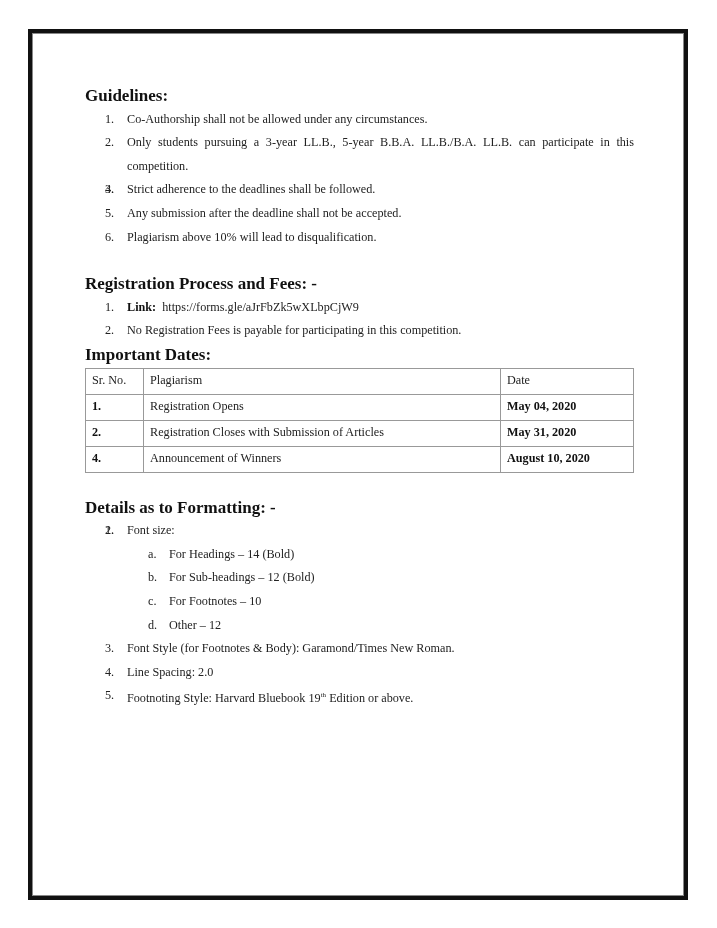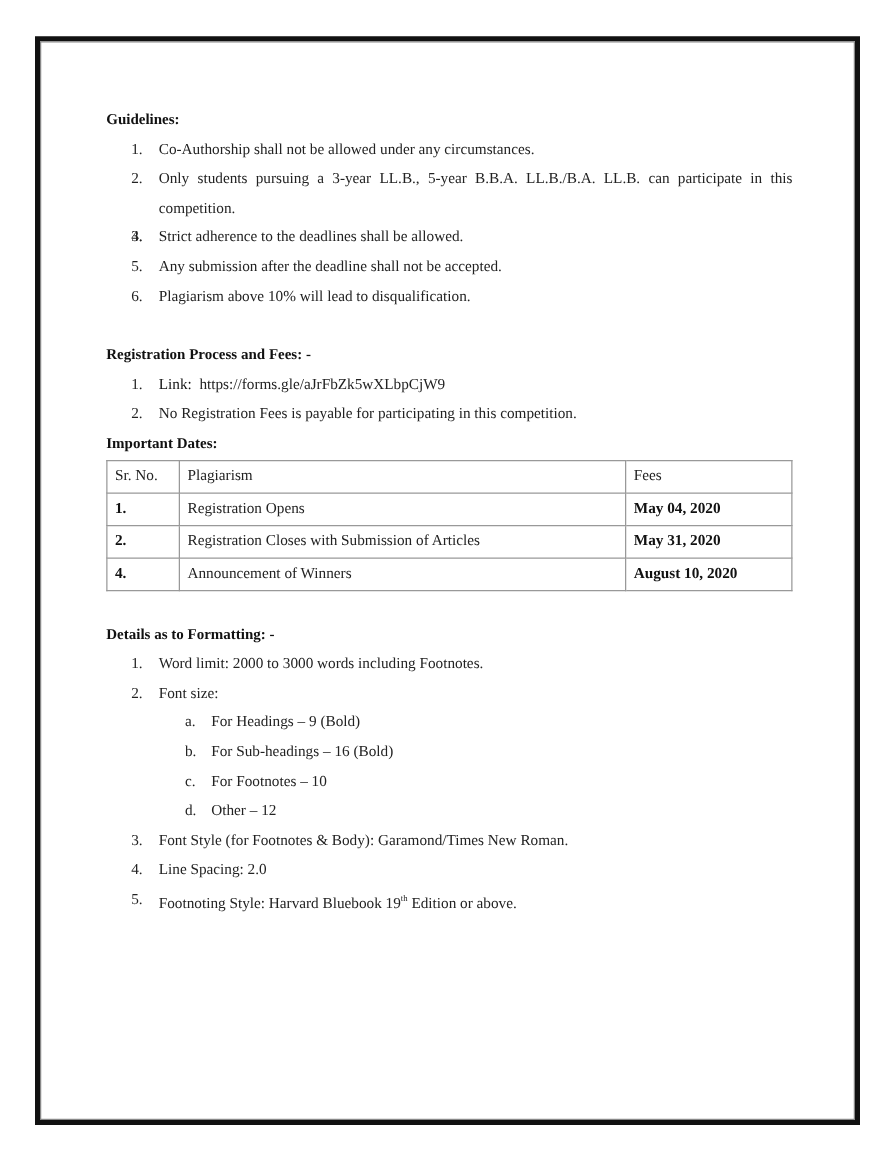--- a/index.html
+++ b/index.html
@@ -10,30 +10,30 @@
     box-sizing: border-box;
     border-top: 4px solid #111; border-left: 4px solid #111;
     border-right: 4px solid #111; border-bottom: 4px solid #111;
   }
   .page-border .inner {
     position: absolute; left: 0; top: 0; right: 0; bottom: 0;
     border-top: 1px solid #888; border-left: 1px solid #888;
     border-right: 1px solid #888; border-bottom: 1px solid #888;
   }
   .content { position: absolute; left: 85px; top: 84px; width: 549px; font-size: 12.2px; line-height: 23.6px; }
-  .heading { font-weight: bold; color: #111; font-size: 12px; }
+  .heading { font-weight: bold; color: #111; font-size: 17px; }
   .gap { height: 23px; }
   ol.main { margin: 0; padding: 0; list-style: none; }
   ol.main li { position: relative; padding-left: 42px; text-align: justify; }
   ol.main li .num { position: absolute; left: 20px; top: 0; }
   ol.sub { margin: 0; padding: 0; list-style: none; }
   ol.sub li { position: relative; padding-left: 84px; }
   ol.sub li .num { position: absolute; left: 63px; top: 0; }
   .link-line { padding-left: 42px; }
-  .link-label { font-weight: normal; color: #111; }
+  .link-label { font-weight: bold; color: #111; }
   table.dates { border-collapse: collapse; width: 549px; font-size: 12.2px; margin-top: 1px; }
   table.dates td, table.dates th { border: 1px solid #999; padding: 0 6px; height: 23px; text-align: left; vertical-align: top; line-height: 18px; padding-top: 2px; }
   table.dates th { font-weight: normal; font-family: Liberation Serif, serif; }
   table.dates .c1 { width: 45px; }
   table.dates .c3 { width: 120px; }
   .bold { font-weight: bold; color: #111; }
   sup { font-size: 7px; }
 </style>
 </head>
 <body>
@@ -42,21 +42,21 @@
     <div class="inner"></div>
   </div>
 
 <div class="content">
 
   <div class="heading">Guidelines:</div>
   <ol class="main">
     <li><span class="num">1.</span><span>Co-Authorship shall not be allowed under any circumstances.</span></li>
     <li><span class="num">2.</span><span>Only students pursuing a 3-year LL.B., 5-year B.B.A. LL.B./B.A. LL.B. can participate in this competition.</span></li>
     <li><span class="num">3.</span></li>
-    <li><span class="num">4.</span><span>Strict adherence to the deadlines shall be allowed.</span></li>
+    <li><span class="num">4.</span><span>Strict adherence to the deadlines shall be followed.</span></li>
     <li><span class="num">5.</span><span>Any submission after the deadline shall not be accepted.</span></li>
     <li><span class="num">6.</span><span>Plagiarism above 10% will lead to disqualification.</span></li>
   </ol>
 
   <div class="gap"></div>
 
   <div class="heading">Registration Process and Fees: -</div>
   <ol class="main">
     <li><span class="num">1.</span></li>
   </ol>
@@ -67,21 +67,21 @@
   <ol class="main">
     <li><span class="num">2.</span><span>No Registration Fees is payable for participating in this competition.</span></li>
   </ol>
 
   <div class="heading">Important Dates:</div>
   <table class="dates">
     <tbody>
         <tr>
       <th class="c1">Sr. No.</th>
       <th>Plagiarism</th>
-      <th class="c3">Fees</th>
+      <th class="c3">Date</th>
     </tr>
     <tr>
       <td class="bold">1.</td>
       <td>Registration Opens</td>
       <td class="bold">May 04, 2020</td>
     </tr>
     <tr>
       <td class="bold">2.</td>
       <td>Registration Closes with Submission of Articles</td>
       <td class="bold">May 31, 2020</td>
@@ -91,26 +91,26 @@
       <td>Announcement of Winners</td>
       <td class="bold">August 10, 2020</td>
     </tr>
   </tbody>
     </table>
 
   <div class="gap"></div>
 
   <div class="heading">Details as to Formatting: -</div>
   <ol class="main">
-    <li><span class="num">1.</span><span>Word limit: 2000 to 3000 words including Footnotes.</span></li>
+    <li><span class="num">1.</span></li>
     <li><span class="num">2.</span><span>Font size:</span></li>
   </ol>
   <ol class="sub">
-    <li><span class="num">a.</span><span>For Headings – 9 (Bold)</span></li>
-    <li><span class="num">b.</span><span>For Sub-headings – 16 (Bold)</span></li>
+    <li><span class="num">a.</span><span>For Headings – 14 (Bold)</span></li>
+    <li><span class="num">b.</span><span>For Sub-headings – 12 (Bold)</span></li>
     <li><span class="num">c.</span><span>For Footnotes – 10</span></li>
     <li><span class="num">d.</span><span>Other – 12</span></li>
   </ol>
   <ol class="main">
     <li><span class="num">3.</span><span>Font Style (for Footnotes &amp; Body): Garamond/Times New Roman.</span></li>
     <li><span class="num">4.</span><span>Line Spacing: 2.0</span></li>
     <li><span class="num">5.</span><span>Footnoting Style: Harvard Bluebook 19</span><sup>th</sup><span> Edition or above.</span></li>
   </ol>
 
 </div>

